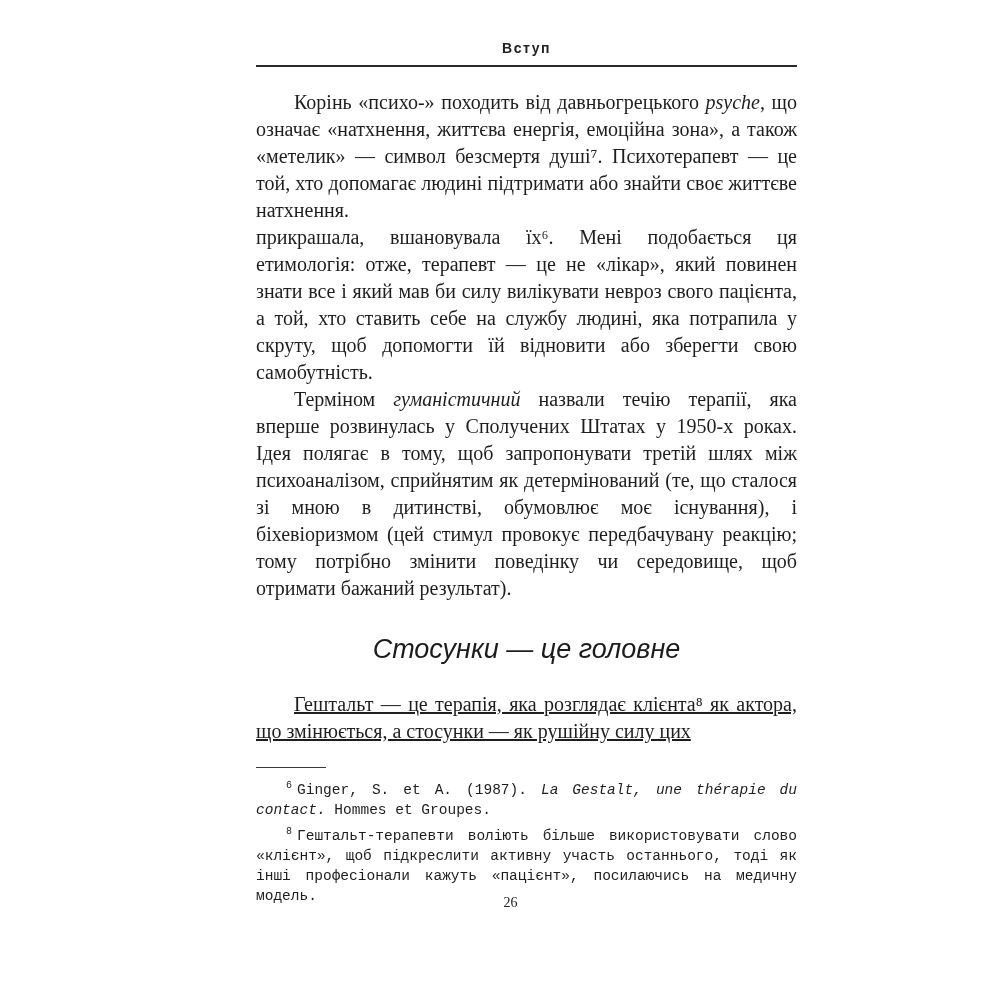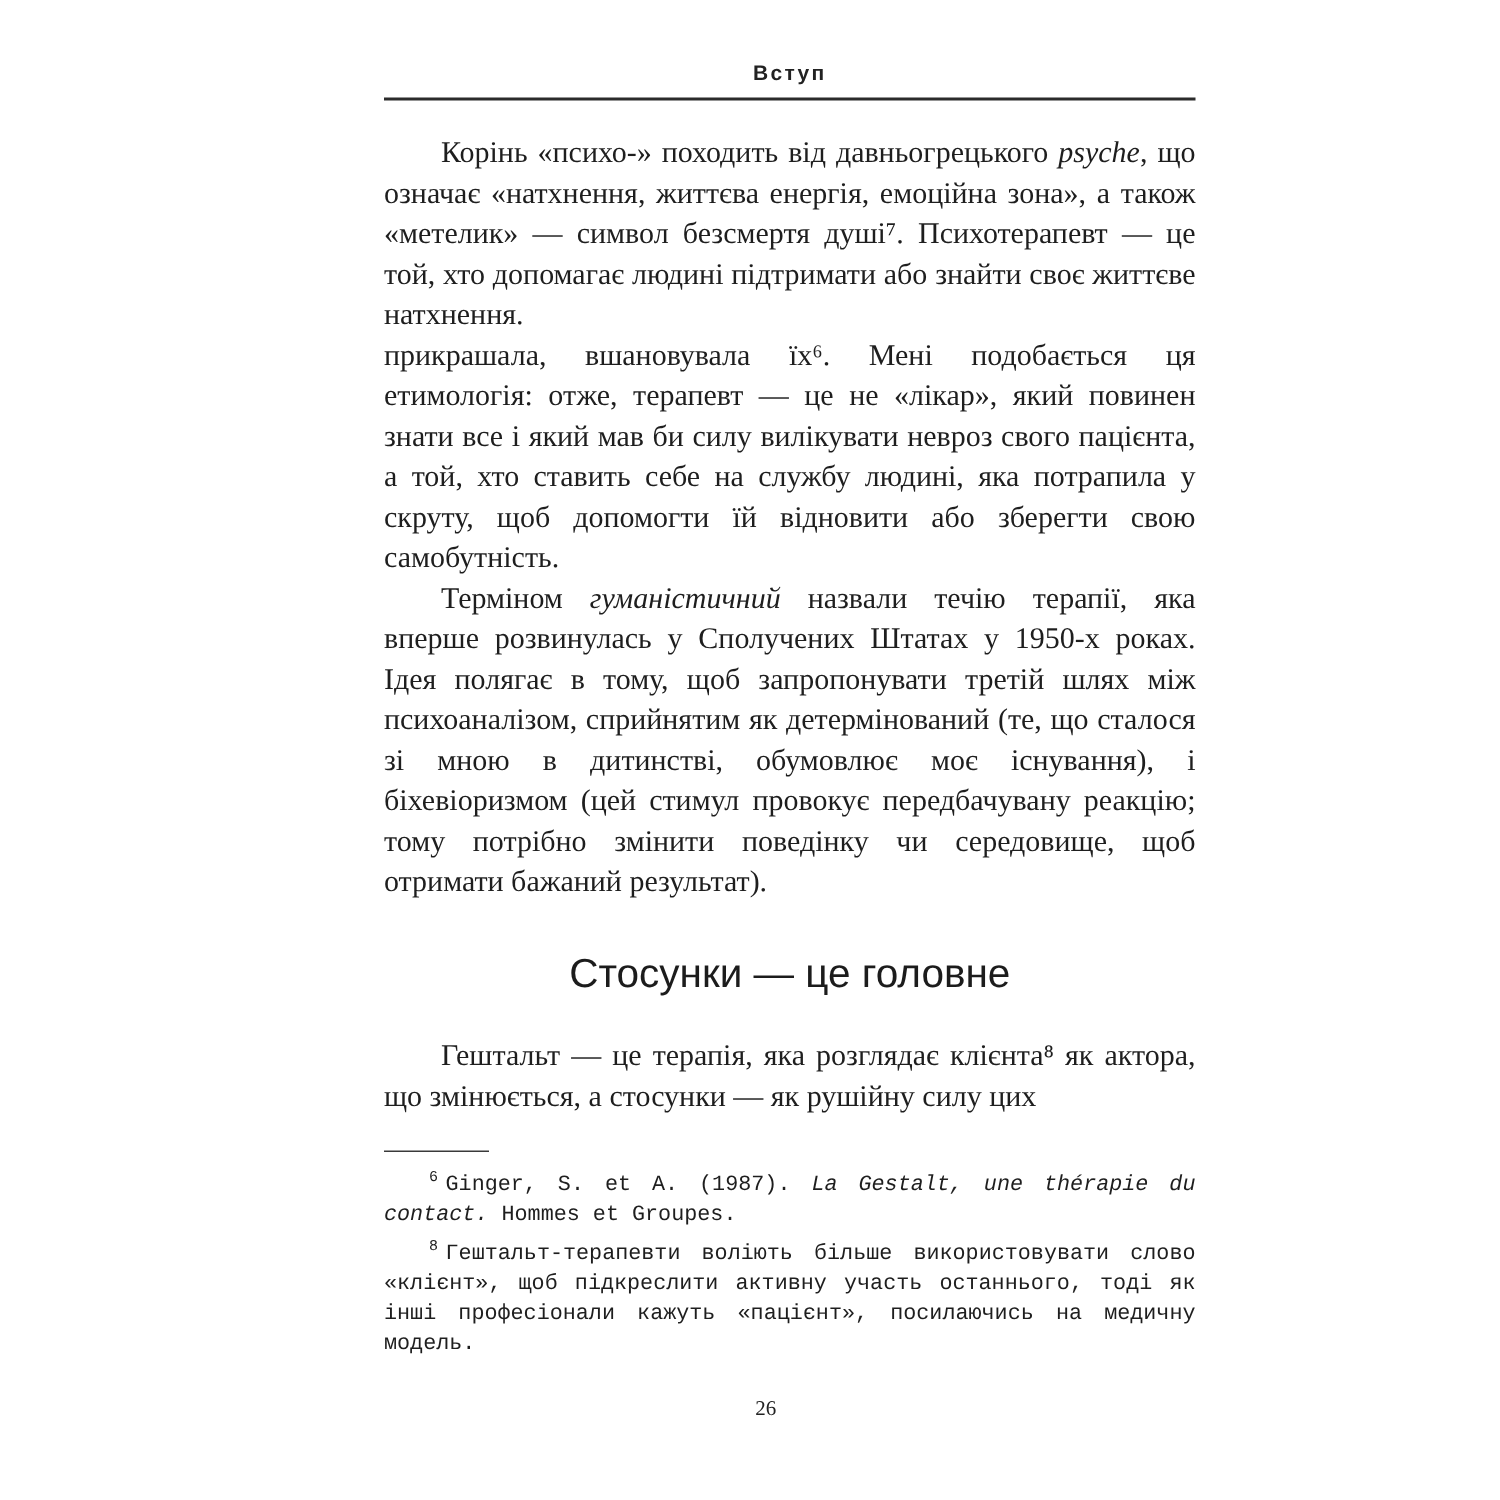--- a/index.html
+++ b/index.html
@@ -52,20 +52,21 @@
   .italic {
     font-style: italic;
   }
   .section-heading {
     margin: 32px 0 26px 0;
     text-align: center;
     font-family: "Liberation Sans", "DejaVu Sans", sans-serif;
     font-weight: 400;
     font-size: 27px;
     color: #1c1c1c;
+    font-style: italic;
   }
   .footnote-rule {
     border: none;
     border-top: 1px solid #3a3a3a;
     width: 70px;
     margin: 22px 0 12px 0;
   }
   .footnotes {
     font-size: 14.5px;
     line-height: 20px;
@@ -77,21 +78,21 @@
     font-family: Liberation Mono, monospace;
   }
   .footnote sup {
     font-size: 10px;
     line-height: 0;
     margin-right: 5px;
   }
   .page-number {
     position: absolute;
     left: 240px;
-    top: 932px;
+    top: 895px;
     width: 541px;
     text-align: center;
     font-size: 14px;
     color: #222222;
   }
 </style>
 </head>
 <body>
 
 <div class="page">
@@ -103,21 +104,21 @@
     <div class="body-text">
       <p class="body-p indent"><span>Корінь «психо-» походить від давньогрецького </span><span class="italic">psyche</span><span>, що означає «натхнення, життєва енергія, емоційна зона», а також «метелик» — символ безсмертя душі⁷. Психотерапевт — це той, хто допомагає людині підтримати або знайти своє життєве натхнення.</span></p>
 
       <p class="body-p"><span>прикрашала, вшановувала їх⁶. Мені подобається ця етимологія: отже, терапевт — це не «лікар», який повинен знати все і який мав би силу вилікувати невроз свого пацієнта, а той, хто ставить себе на службу людині, яка потрапила у скруту, щоб допомогти їй відновити або зберегти свою самобутність.</span></p>
 
       <p class="body-p indent"><span>Терміном </span><span class="italic">гуманістичний</span><span> назвали течію терапії, яка вперше розвинулась у Сполучених Штатах у 1950-х роках. Ідея полягає в тому, щоб запропонувати третій шлях між психоаналізом, сприйнятим як детермінований (те, що сталося зі мною в дитинстві, обумовлює моє існування), і біхевіоризмом (цей стимул провокує передбачувану реакцію; тому потрібно змінити поведінку чи середовище, щоб отримати бажаний результат).</span></p>
     </div>
 
     <h2 class="section-heading">Стосунки — це головне</h2>
 
-    <div class="body-text" style="margin-top:0;">
+    <div class="body-text" style="margin-top:0;text-decoration:underline;">
       <p class="body-p indent"><span>Гештальт — це терапія, яка розглядає клієнта⁸ як актора, що змінюється, а стосунки — як рушійну силу цих</span></p>
     </div>
 
     <hr class="footnote-rule">
 
     <div class="footnotes">
       <p class="footnote"><sup>6</sup><span>Ginger, S. et A. (1987). </span><span class="italic">La Gestalt, une thérapie du contact.</span><span> Hommes et Groupes.</span></p>
 
 
       <p class="footnote"><sup>8</sup><span>Гештальт-терапевти воліють більше використовувати слово «клієнт», щоб підкреслити активну участь останнього, тоді як інші професіонали кажуть «пацієнт», посилаючись на медичну модель.</span></p>

